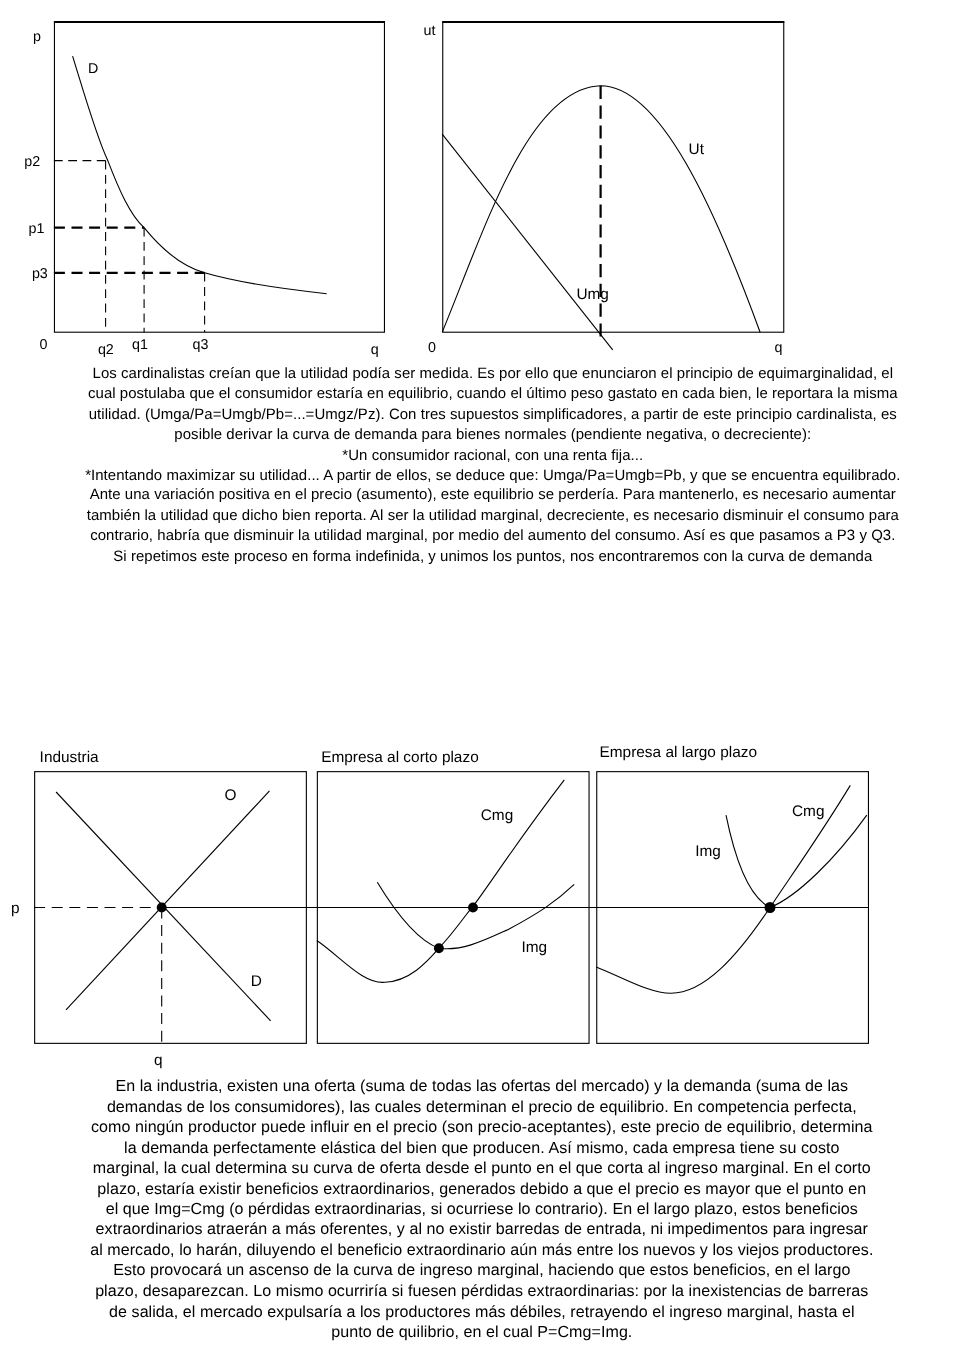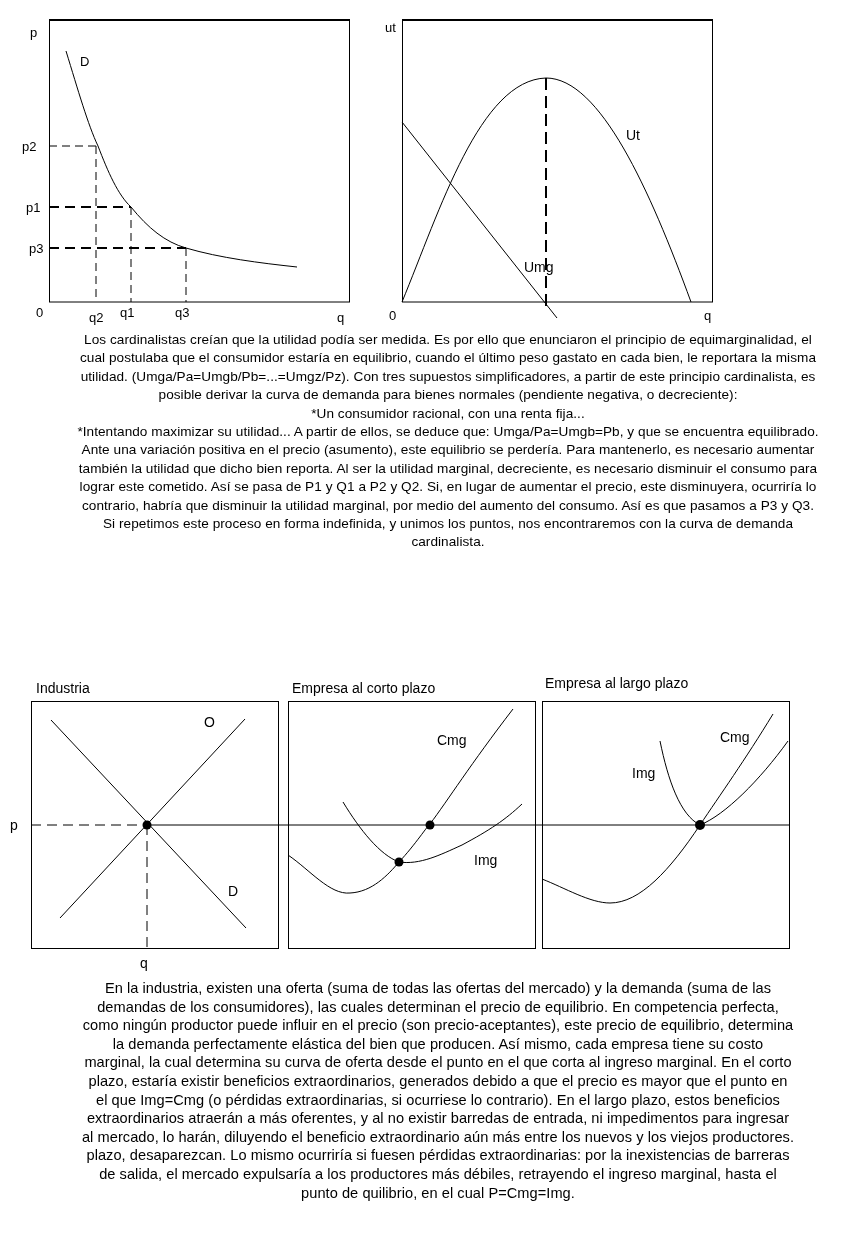--- a/index.html
+++ b/index.html
@@ -58,24 +58,22 @@
 
 <div id="para1" class="para">
   <p>Los cardinalistas creían que la utilidad podía ser medida. Es por ello que enunciaron el principio de equimarginalidad, el</p>
   <p>cual postulaba que el consumidor estaría en equilibrio, cuando el último peso gastato en cada bien, le reportara la misma</p>
   <p>utilidad. (Umga/Pa=Umgb/Pb=...=Umgz/Pz). Con tres supuestos simplificadores, a partir de este principio cardinalista, es</p>
   <p>posible derivar la curva de demanda para bienes normales (pendiente negativa, o decreciente):</p>
   <p>*Un consumidor racional, con una renta fija...</p>
   <p>*Intentando maximizar su utilidad... A partir de ellos, se deduce que: Umga/Pa=Umgb=Pb, y que se encuentra equilibrado.</p>
   <p>Ante una variación positiva en el precio (asumento), este equilibrio se perdería. Para mantenerlo, es necesario aumentar</p>
   <p>también la utilidad que dicho bien reporta. Al ser la utilidad marginal, decreciente, es necesario disminuir el consumo para</p>
-  <p>lograr este cometido. Así se pasa de P1 y Q1 a P2 y Q2. Si, en lugar de aumentar el precio, este disminuyera, ocurriría lo</p>
   <p>contrario, habría que disminuir la utilidad marginal, por medio del aumento del consumo. Así es que pasamos a P3 y Q3.</p>
   <p>Si repetimos este proceso en forma indefinida, y unimos los puntos, nos encontraremos con la curva de demanda</p>
-  <p>cardinalista.</p>
 </div>
 
 <svg class="fig" style="top:665px" width="868" height="310" viewBox="0 665 868 310">
 
   <text x="36" y="693" font-size="14">Industria</text>
   <text x="292" y="693" font-size="14">Empresa al corto plazo</text>
   <text x="545" y="688" font-size="14">Empresa al largo plazo</text>
 
   <rect x="31.5" y="701.5" width="247" height="247" fill="none" stroke="#000" stroke-width="1"></rect>
   <rect x="288.5" y="701.5" width="247" height="247" fill="none" stroke="#000" stroke-width="1"></rect>
@@ -110,16 +108,17 @@
 <div id="para2" class="para">
   <p>En la industria, existen una oferta (suma de todas las ofertas del mercado) y la demanda (suma de las</p>
   <p>demandas de los consumidores), las cuales determinan el precio de equilibrio. En competencia perfecta,</p>
   <p>como ningún productor puede influir en el precio (son precio-aceptantes), este precio de equilibrio, determina</p>
   <p>la demanda perfectamente elástica del bien que producen. Así mismo, cada empresa tiene su costo</p>
   <p>marginal, la cual determina su curva de oferta desde el punto en el que corta al ingreso marginal. En el corto</p>
   <p>plazo, estaría existir beneficios extraordinarios, generados debido a que el precio es mayor que el punto en</p>
   <p>el que Img=Cmg (o pérdidas extraordinarias, si ocurriese lo contrario). En el largo plazo, estos beneficios</p>
   <p>extraordinarios atraerán a más oferentes, y al no existir barredas de entrada, ni impedimentos para ingresar</p>
   <p>al mercado, lo harán, diluyendo el beneficio extraordinario aún más entre los nuevos y los viejos productores.</p>
+  <p>Esto provocará un ascenso de la curva de ingreso marginal, haciendo que estos beneficios, en el largo</p>
   <p>plazo, desaparezcan. Lo mismo ocurriría si fuesen pérdidas extraordinarias: por la inexistencias de barreras</p>
   <p>de salida, el mercado expulsaría a los productores más débiles, retrayendo el ingreso marginal, hasta el</p>
   <p>punto de quilibrio, en el cual P=Cmg=Img.</p>
 </div>
 
 </body></html>

